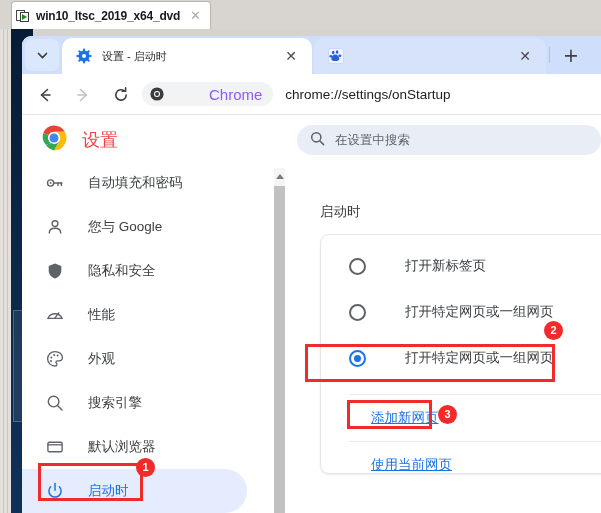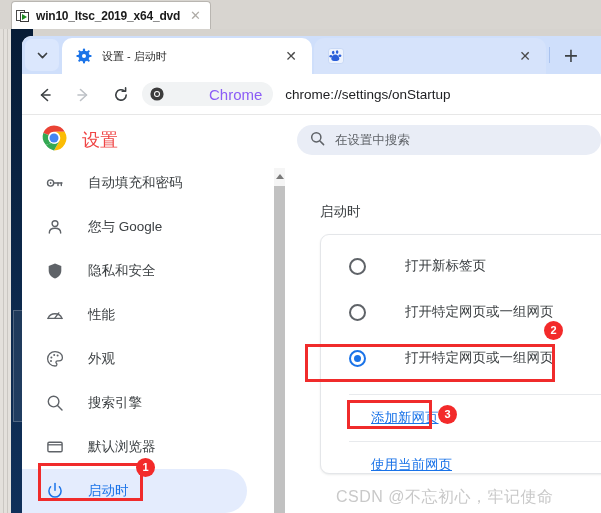--- a/index.html
+++ b/index.html
@@ -441,14 +441,13 @@
 
   <div class="redbox" style="left:38px;top:463px;width:105px;height:38px;"></div>
   <div class="badge" style="left:136px;top:458px;">1</div>
 
   <div class="redbox" style="left:305px;top:344px;width:250px;height:38px;"></div>
   <div class="badge" style="left:544px;top:321px;">2</div>
 
   <div class="redbox" style="left:347px;top:400px;width:85px;height:29px;"></div>
   <div class="badge" style="left:438px;top:405px;">3</div>
 
-  <div class="watermark">CSDN @不忘初心，牢记使命</div>
 </div>
 
 </body></html>

